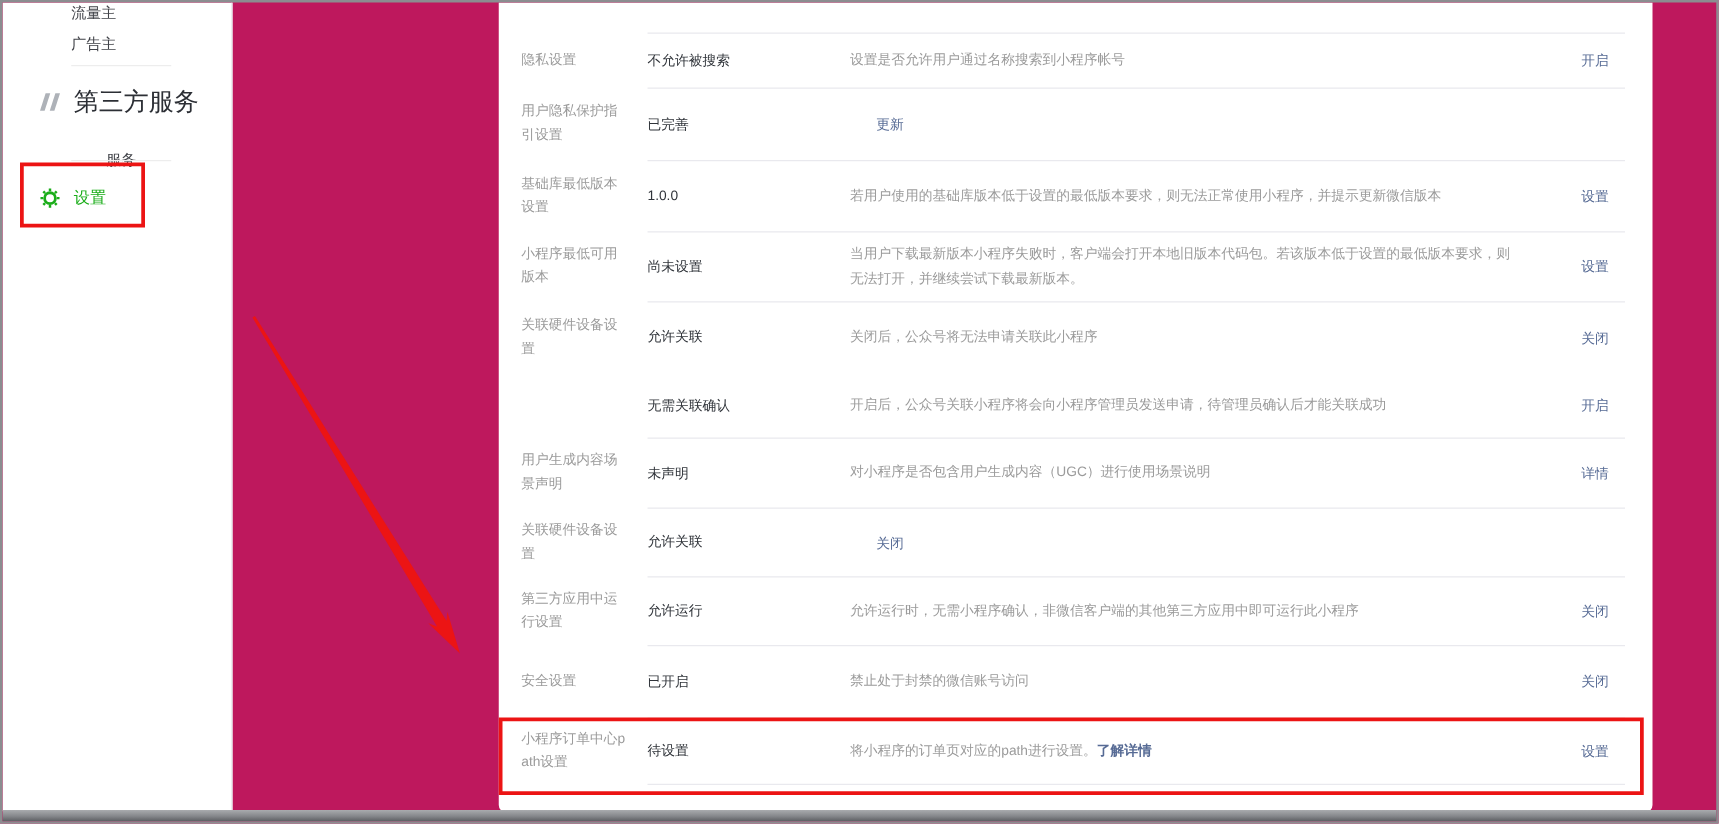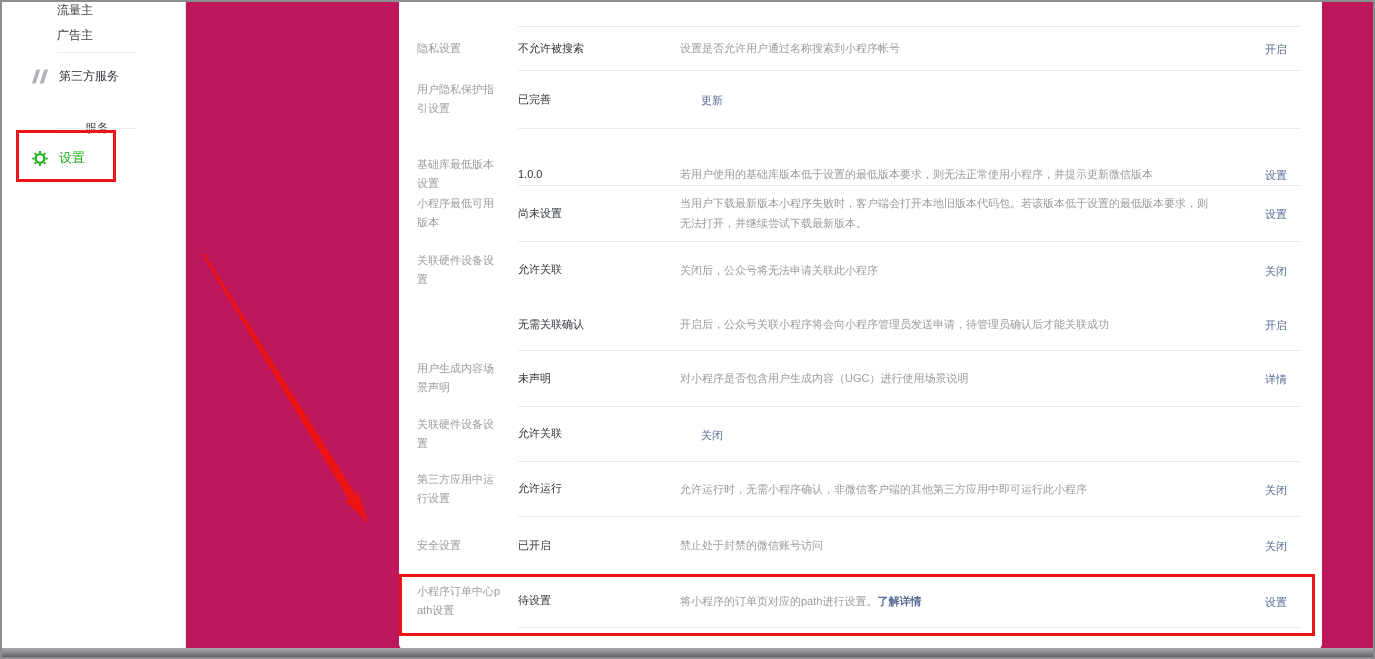--- a/index.html
+++ b/index.html
@@ -1,20 +1,20 @@
 <!DOCTYPE html>
 <html><head>
 <meta charset="utf-8">
 <style>
   html,body{margin:0;padding:0;background:#d8d8d8;font-family:"Liberation Sans","DejaVu Sans",sans-serif;}
   .frame{position:relative;width:1375px;height:659px;background:#be185d;border:2px solid #8b8d90;box-sizing:border-box;overflow:hidden;}
   
   .sidebar{position:absolute;left:0;top:0;width:183px;height:647px;background:#ffffff;border-right:1px solid #e7e7eb;}
   .side-item{position:absolute;left:55px;font-size:12px;color:#404248;cursor:pointer;white-space:nowrap;}
-  .side-section{position:absolute;left:30px;display:flex;align-items:center;gap:11px;font-size:12px;color:#2c2f35;cursor:pointer;white-space:nowrap;}
+  .side-section{position:absolute;left:30px;display:flex;align-items:center;gap:11px;font-size:20px;color:#2c2f35;cursor:pointer;white-space:nowrap;}
   .side-divider{position:absolute;left:55px;width:80px;height:1px;background:#ededed;}
   .green{color:#1aad19;font-size:13px;}
   .icon-slot{width:16px;height:16px;display:inline-flex;align-items:center;justify-content:center;}
   
   .card{position:absolute;left:397px;top:0;width:923px;height:648px;background:#ffffff;border-radius:0 0 6px 6px;}
   .t-divider{position:absolute;left:119px;right:22px;height:1px;background:#e9e9ee;}
   .t-row{position:absolute;left:0;right:0;display:flex;align-items:center;padding-left:18px;padding-right:22px;box-sizing:border-box;}
   .c-label{width:101px;flex:0 0 101px;font-size:11px;line-height:19px;color:#9b9b9b;word-break:break-all;padding-right:16px;box-sizing:border-box;}
   .c-value{width:162px;flex:0 0 162px;font-size:11px;color:#30343a;}
   .c-desc{flex:1 1 auto;font-size:11px;line-height:20px;color:#9b9b9b;padding-right:30px;}
@@ -95,21 +95,21 @@
         <a>开启</a>
       </div>
     </div>
       <div class="t-row" style="top: 68px; height: 58px;">
       <div class="c-label">用户隐私保护指引设置</div>
       <div class="c-value">已完善</div>
       <div class="c-action">
         <a>更新</a>
       </div>
     </div>
-      <div class="t-row" style="top: 143px; height: 57px;">
+      <div class="t-row" style="top: 126px; height: 57px;">
       <div class="c-label">基础库最低版本设置</div>
       <div class="c-value">1.0.0</div>
       <div class="c-desc">若用户使用的基础库版本低于设置的最低版本要求，则无法正常使用小程序，并提示更新微信版本</div>
       <div class="c-action">
         <a>设置</a>
       </div>
     </div>
       <div class="t-row" style="top: 183px; height: 56px;">
       <div class="c-label">小程序最低可用版本</div>
       <div class="c-value">尚未设置</div>

